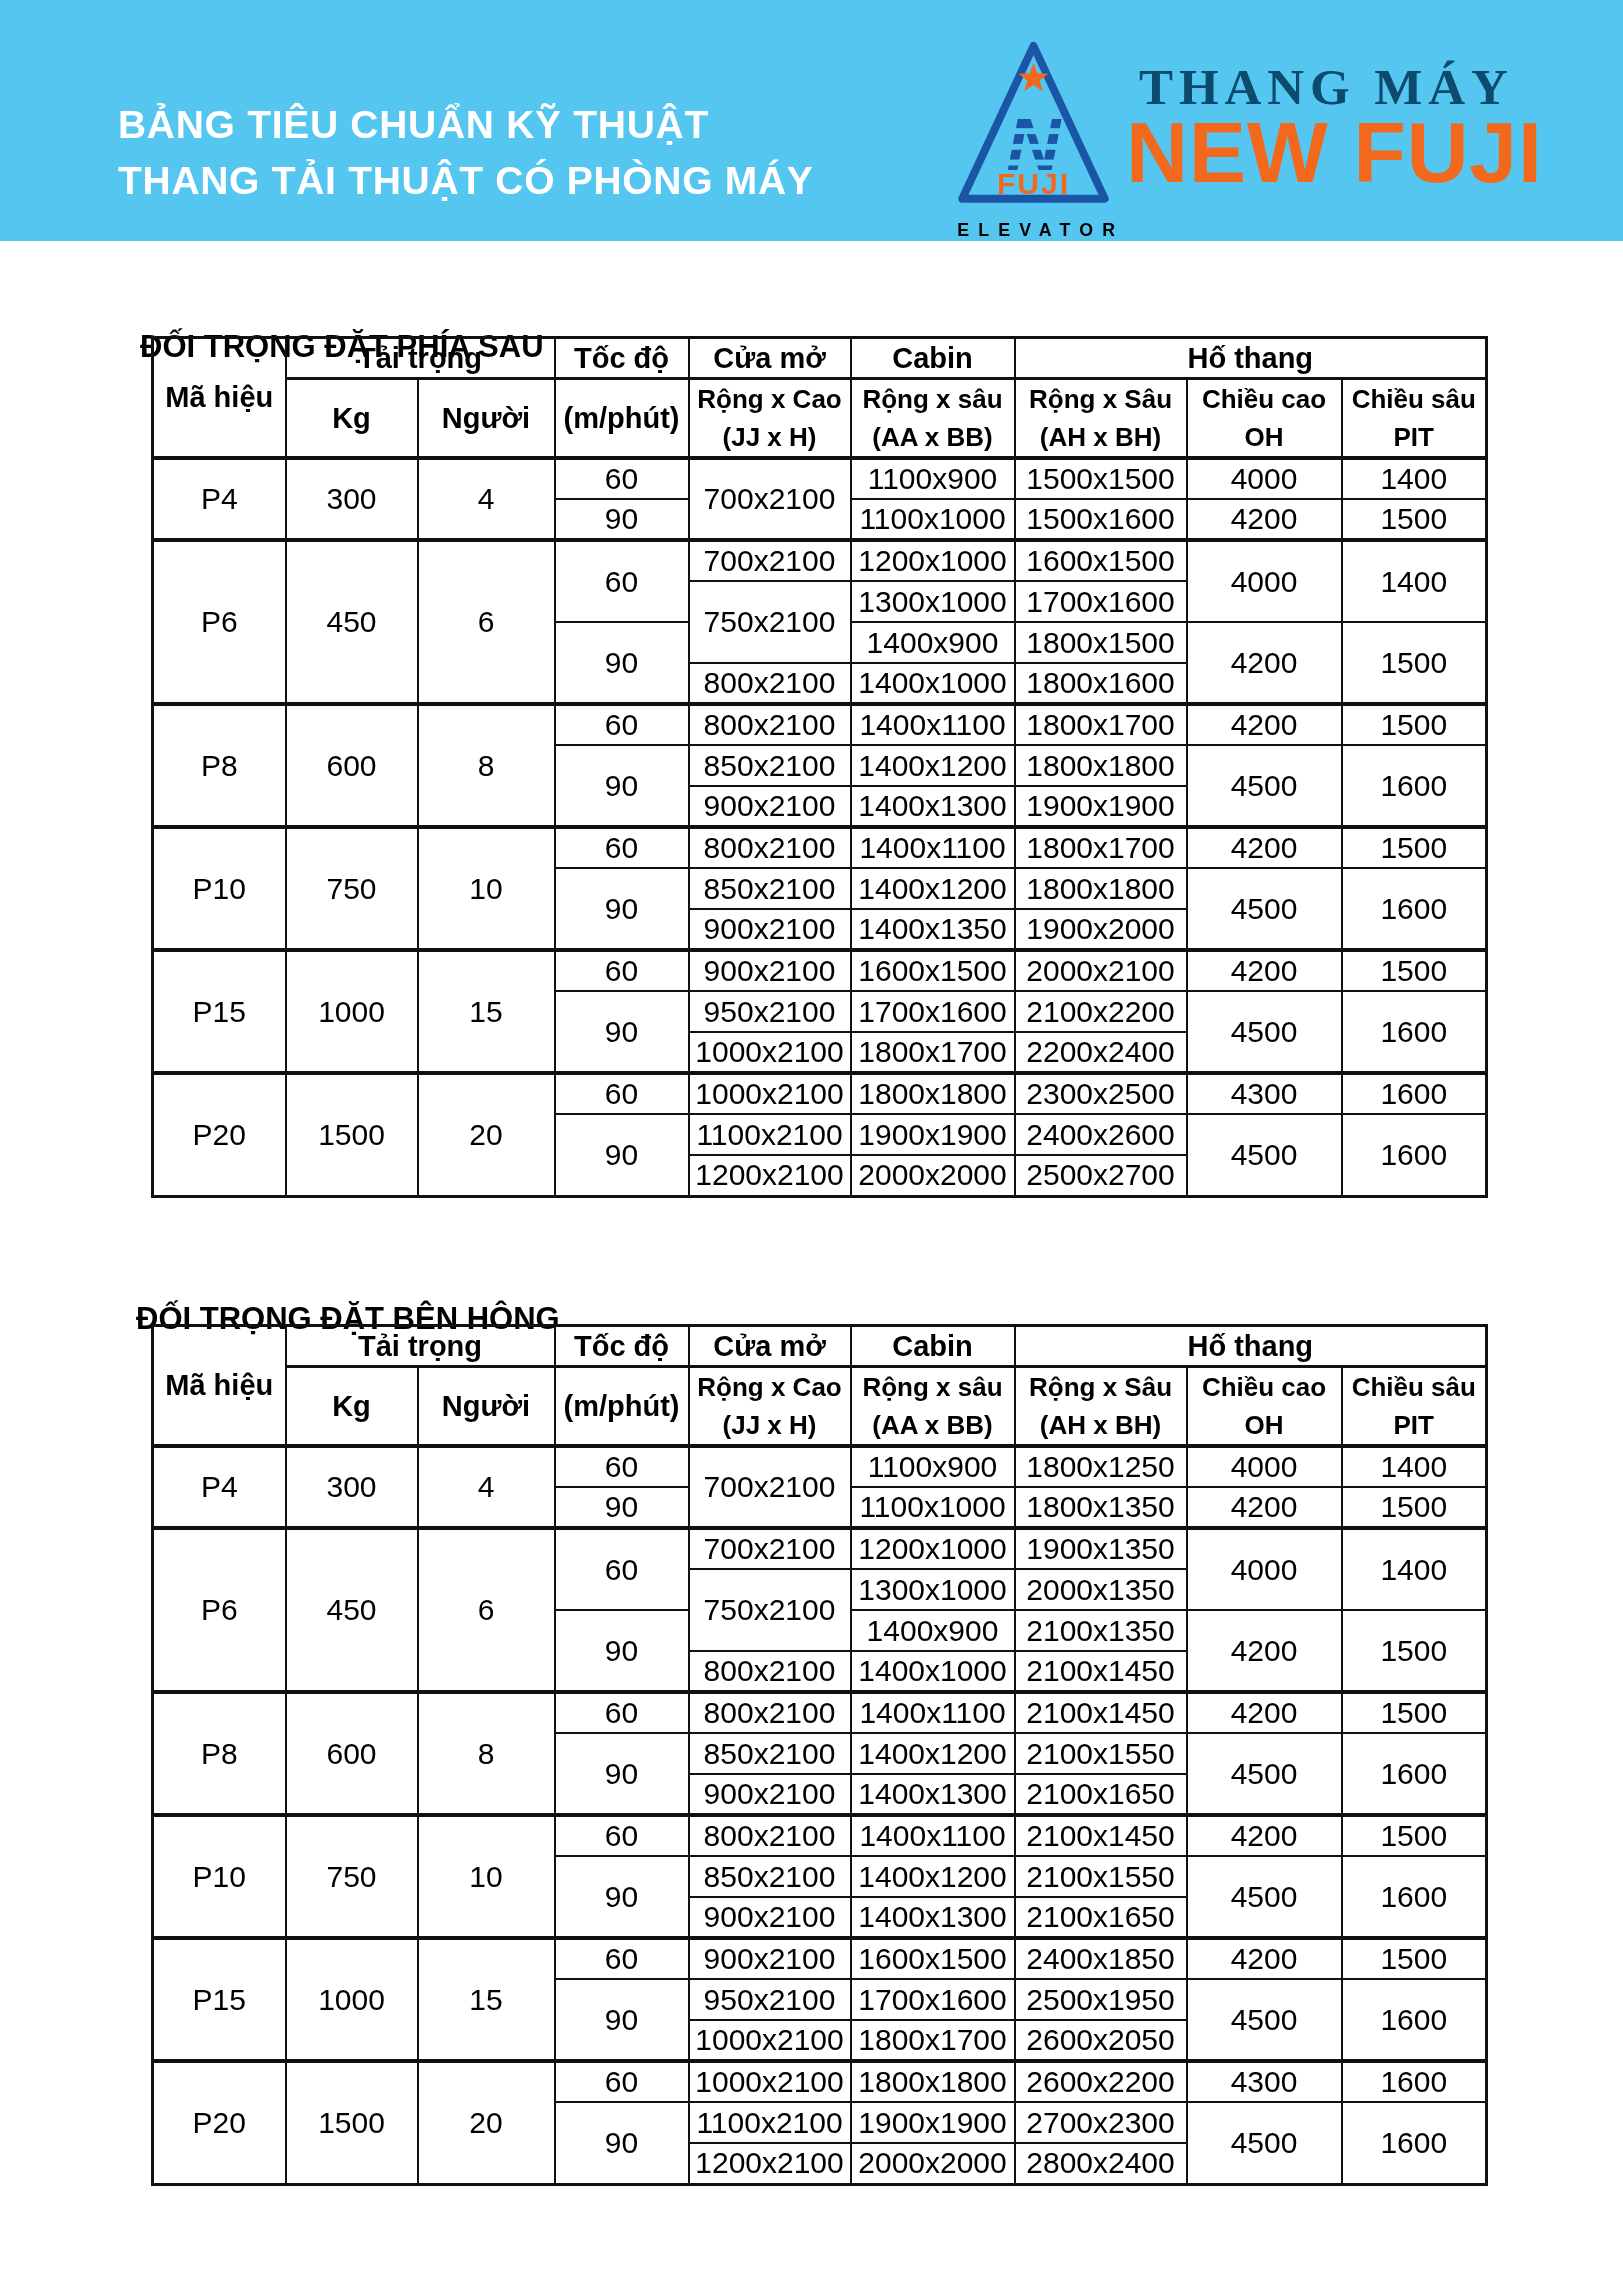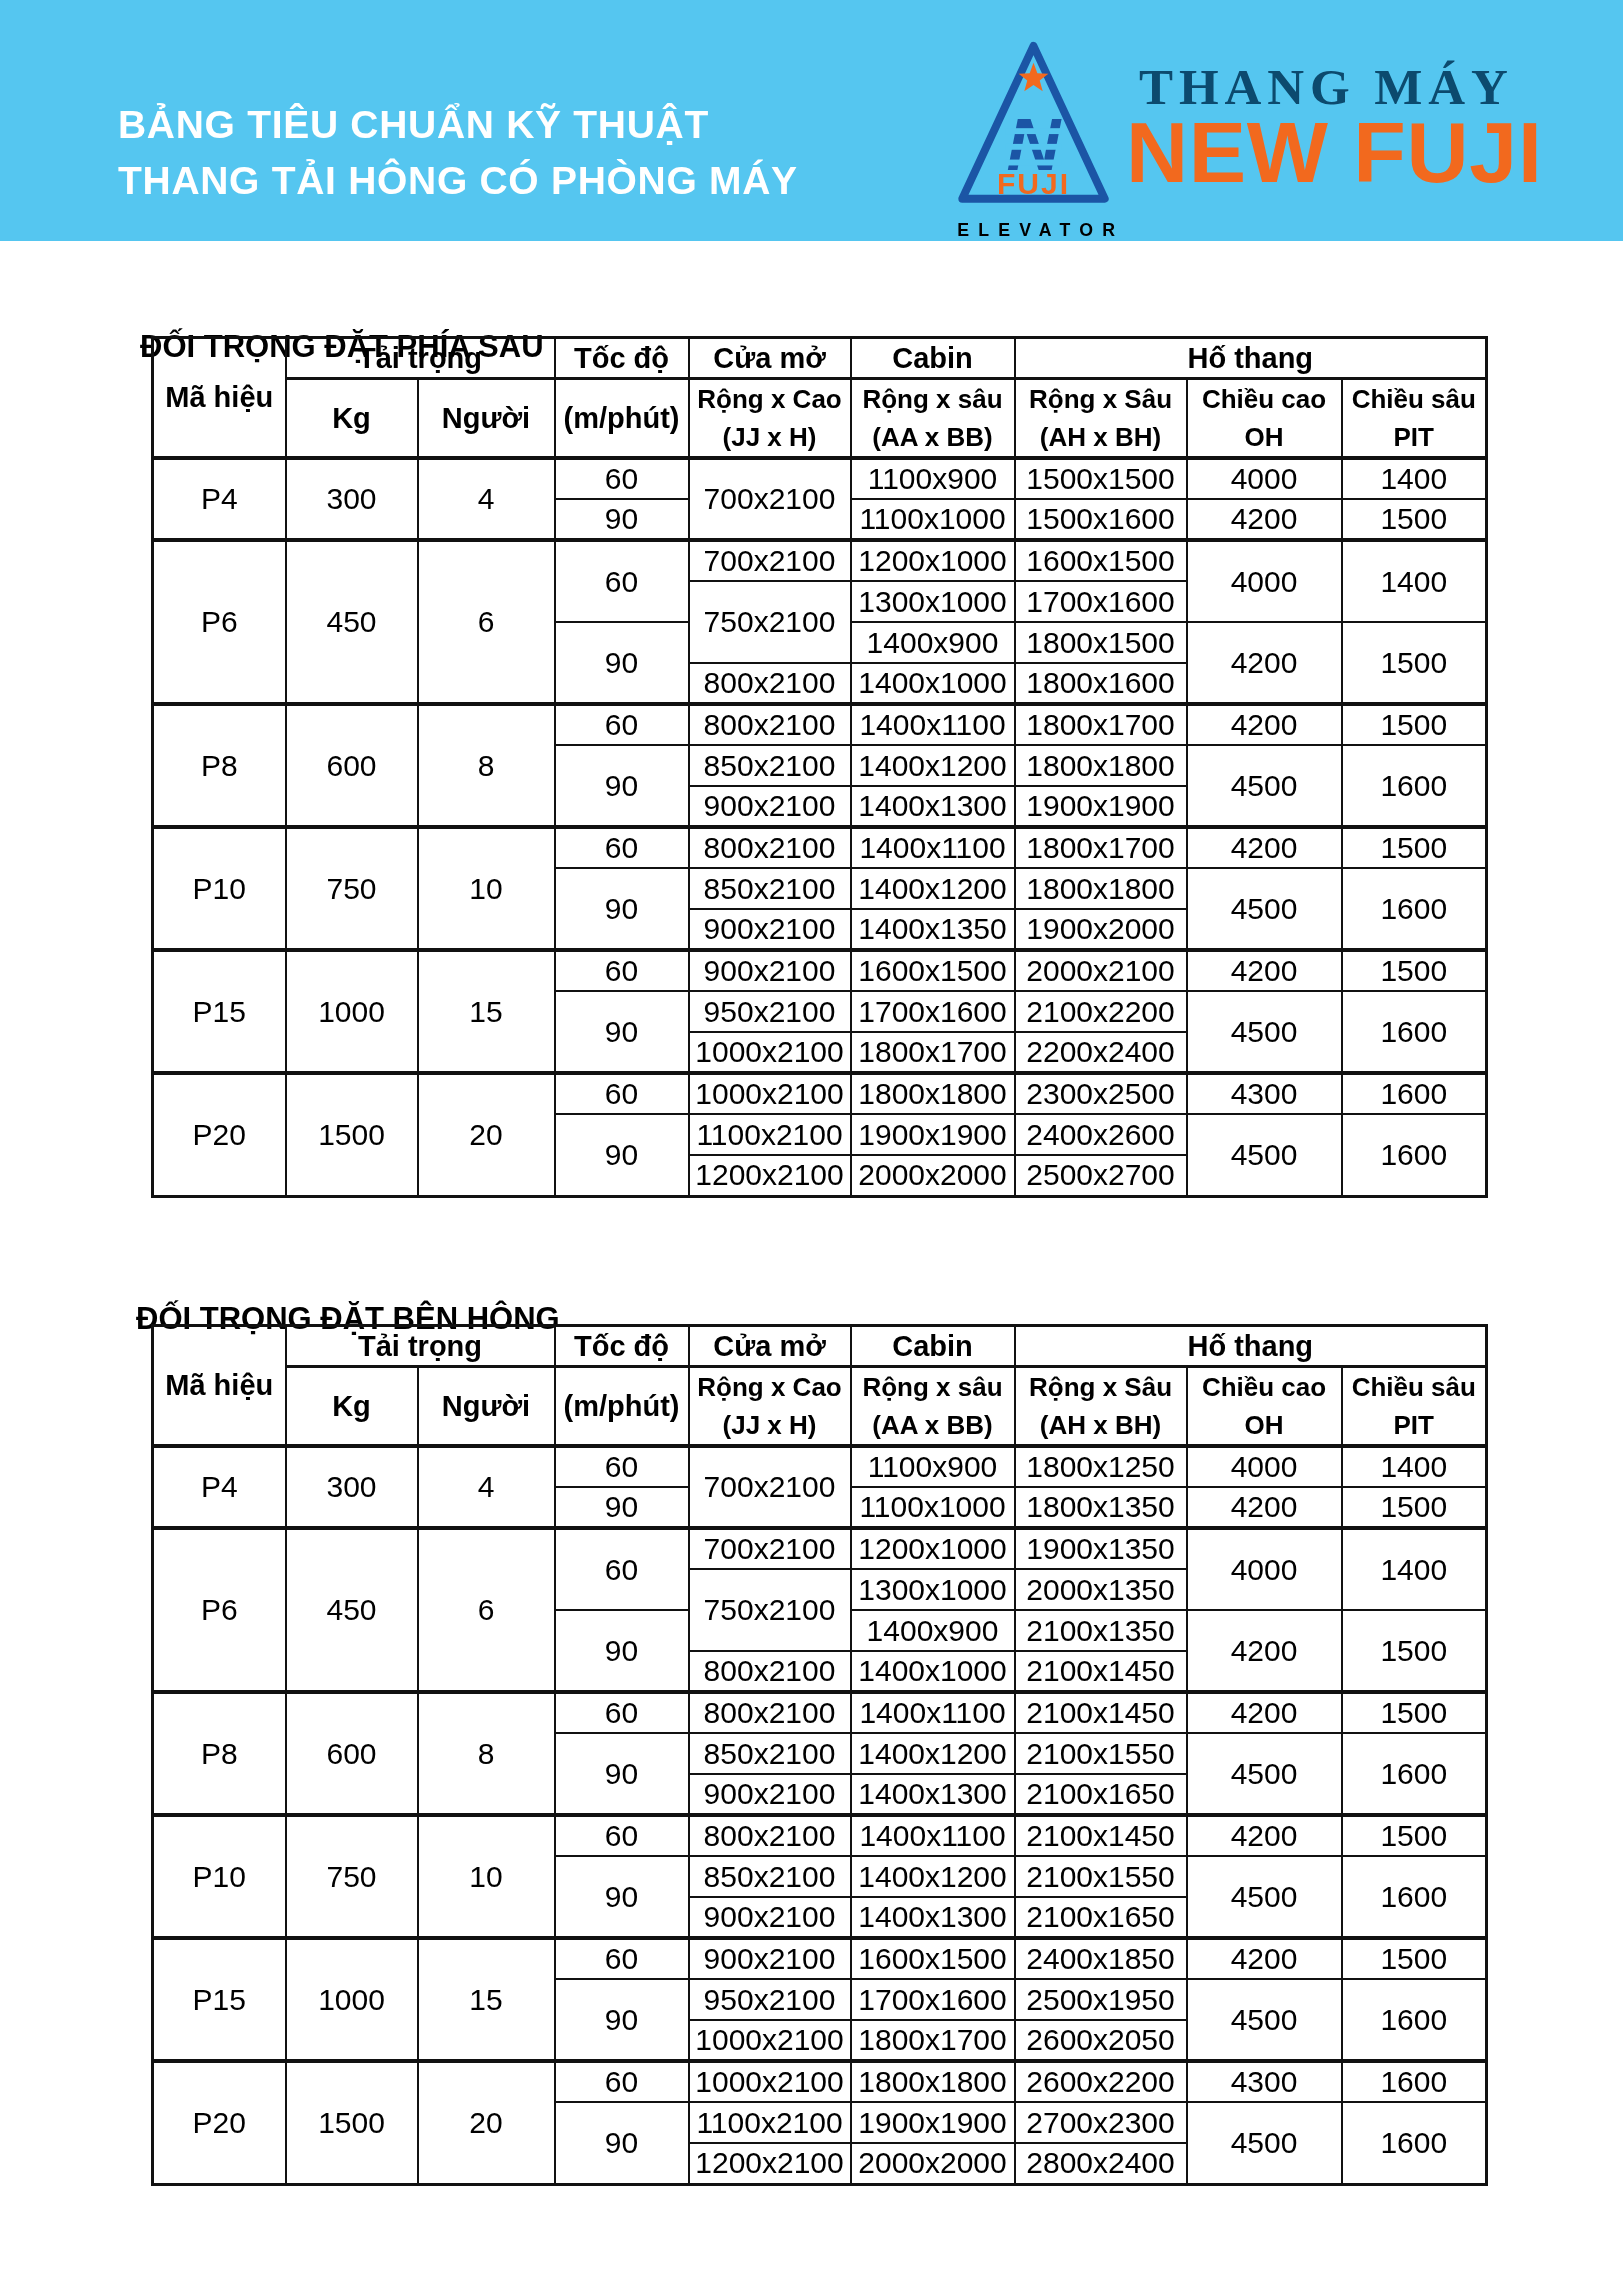--- a/index.html
+++ b/index.html
@@ -37,21 +37,21 @@
   tr.bs td{border-top-width:4.6px;}
 </style>
 </head>
 <body>
 
 <div class="page">
 
   <header class="banner">
     <div class="banner-title">
       <div>BẢNG TIÊU CHUẨN KỸ THUẬT</div>
-      <div>THANG TẢI HÔNG CÓ PHÒNG MÁY</div>
+      <div>THANG TẢI THUẬT CÓ PHÒNG MÁY</div>
     </div>
 
     <div class="logo">
       <svg width="161" height="183" viewBox="0 0 246 280">
         <path d="M123 12 L232 246 L14 246 Z" fill="none" stroke="#1B55A5" stroke-width="12" stroke-linejoin="round"></path>
         <polygon points="123,38 128.9,53.9 145.8,54.6 132.5,65.1 137.1,81.4 123,72 108.9,81.4 113.5,65.1 100.2,54.6 117.1,53.9" fill="#F2691E"></polygon>
         <text x="123" y="202" font-size="114" font-weight="bold" font-style="italic" text-anchor="middle" fill="#1B55A5">N</text>
         <rect x="80" y="138" width="86" height="9" fill="#55C6F0"></rect>
         <rect x="80" y="162" width="86" height="9" fill="#55C6F0"></rect>
         <rect x="80" y="186" width="86" height="9" fill="#55C6F0"></rect>

